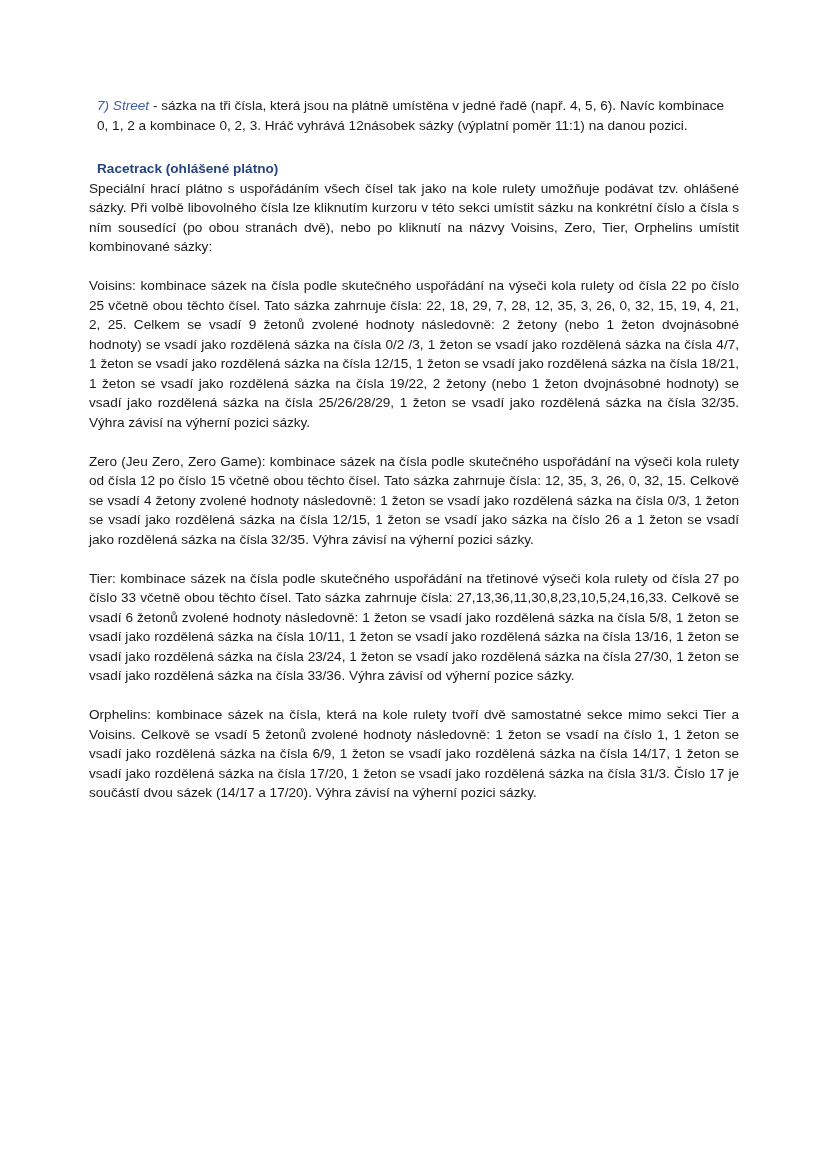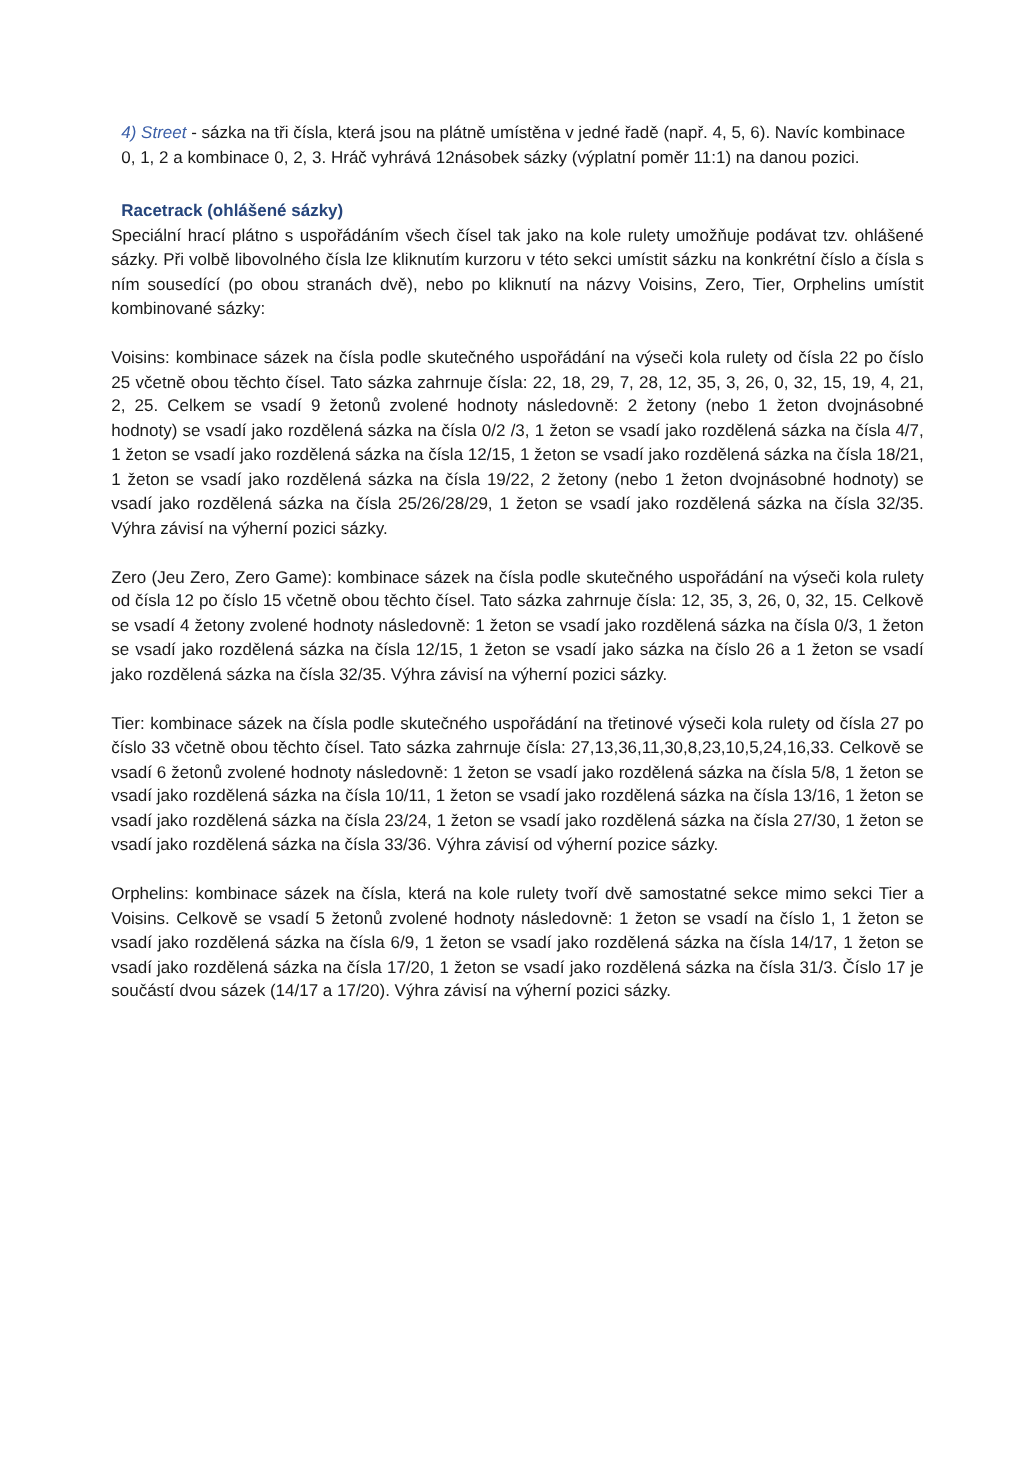--- a/index.html
+++ b/index.html
@@ -11,24 +11,24 @@
   .item-label { color: #3a5ea8; font-style: italic; }
   .heading { color: #26457c; font-weight: bold; margin: 24px 0 0 8px; font-size: 13.6px; }
   p.justify { text-align: justify; margin: 0; }
   .gap { height: 19.5px; }
 </style>
 </head>
 <body>
 
 <div class="page">
   <div class="indent">
-    <p class="item"><span class="item-label">4) Street</span><span> - sázka na tři čísla, která jsou na plátně umístěna v jedné řadě (např. 4, 5, 6). Navíc kombinace 0, 1, 2 a kombinace 0, 2, 3. Hráč vyhrává 12násobek sázky (výplatní poměr 11:1) na danou pozici.</span></p>
+    <p class="item"><span class="item-label">7) Street</span><span> - sázka na tři čísla, která jsou na plátně umístěna v jedné řadě (např. 4, 5, 6). Navíc kombinace 0, 1, 2 a kombinace 0, 2, 3. Hráč vyhrává 12násobek sázky (výplatní poměr 11:1) na danou pozici.</span></p>
   </div>
 
-  <div class="heading">Racetrack (ohlášené sázky)</div>
+  <div class="heading">Racetrack (ohlášené plátno)</div>
   <p class="justify">Speciální hrací plátno s uspořádáním všech čísel tak jako na kole rulety umožňuje podávat tzv. ohlášené sázky. Při volbě libovolného čísla lze kliknutím kurzoru v této sekci umístit sázku na konkrétní číslo a čísla s ním sousedící (po obou stranách dvě), nebo po kliknutí na názvy Voisins, Zero, Tier, Orphelins umístit kombinované sázky:</p>
   <div class="gap"></div>
   <p class="justify">Voisins: kombinace sázek na čísla podle skutečného uspořádání na výseči kola rulety od čísla 22 po číslo 25 včetně obou těchto čísel. Tato sázka zahrnuje čísla: 22, 18, 29, 7, 28, 12, 35, 3, 26, 0, 32, 15, 19, 4, 21, 2, 25. Celkem se vsadí 9 žetonů zvolené hodnoty následovně: 2 žetony (nebo 1 žeton dvojnásobné hodnoty) se vsadí jako rozdělená sázka na čísla 0/2 /3, 1 žeton se vsadí jako rozdělená sázka na čísla 4/7, 1 žeton se vsadí jako rozdělená sázka na čísla 12/15, 1 žeton se vsadí jako rozdělená sázka na čísla 18/21, 1 žeton se vsadí jako rozdělená sázka na čísla 19/22, 2 žetony (nebo 1 žeton dvojnásobné hodnoty) se vsadí jako rozdělená sázka na čísla 25/26/28/29, 1 žeton se vsadí jako rozdělená sázka na čísla 32/35. Výhra závisí na výherní pozici sázky.</p>
   <div class="gap"></div>
   <p class="justify">Zero (Jeu Zero, Zero Game): kombinace sázek na čísla podle skutečného uspořádání na výseči kola rulety od čísla 12 po číslo 15 včetně obou těchto čísel. Tato sázka zahrnuje čísla: 12, 35, 3, 26, 0, 32, 15. Celkově se vsadí 4 žetony zvolené hodnoty následovně: 1 žeton se vsadí jako rozdělená sázka na čísla 0/3, 1 žeton se vsadí jako rozdělená sázka na čísla 12/15, 1 žeton se vsadí jako sázka na číslo 26 a 1 žeton se vsadí jako rozdělená sázka na čísla 32/35. Výhra závisí na výherní pozici sázky.</p>
   <div class="gap"></div>
   <p class="justify">Tier: kombinace sázek na čísla podle skutečného uspořádání na třetinové výseči kola rulety od čísla 27 po číslo 33 včetně obou těchto čísel. Tato sázka zahrnuje čísla: 27,13,36,11,30,8,23,10,5,24,16,33. Celkově se vsadí 6 žetonů zvolené hodnoty následovně: 1 žeton se vsadí jako rozdělená sázka na čísla 5/8, 1 žeton se vsadí jako rozdělená sázka na čísla 10/11, 1 žeton se vsadí jako rozdělená sázka na čísla 13/16, 1 žeton se vsadí jako rozdělená sázka na čísla 23/24, 1 žeton se vsadí jako rozdělená sázka na čísla 27/30, 1 žeton se vsadí jako rozdělená sázka na čísla 33/36. Výhra závisí od výherní pozice sázky.</p>
   <div class="gap"></div>
   <p class="justify">Orphelins: kombinace sázek na čísla, která na kole rulety tvoří dvě samostatné sekce mimo sekci Tier a Voisins. Celkově se vsadí 5 žetonů zvolené hodnoty následovně: 1 žeton se vsadí na číslo 1, 1 žeton se vsadí jako rozdělená sázka na čísla 6/9, 1 žeton se vsadí jako rozdělená sázka na čísla 14/17, 1 žeton se vsadí jako rozdělená sázka na čísla 17/20, 1 žeton se vsadí jako rozdělená sázka na čísla 31/3. Číslo 17 je součástí dvou sázek (14/17 a 17/20). Výhra závisí na výherní pozici sázky.</p>
 </div>

